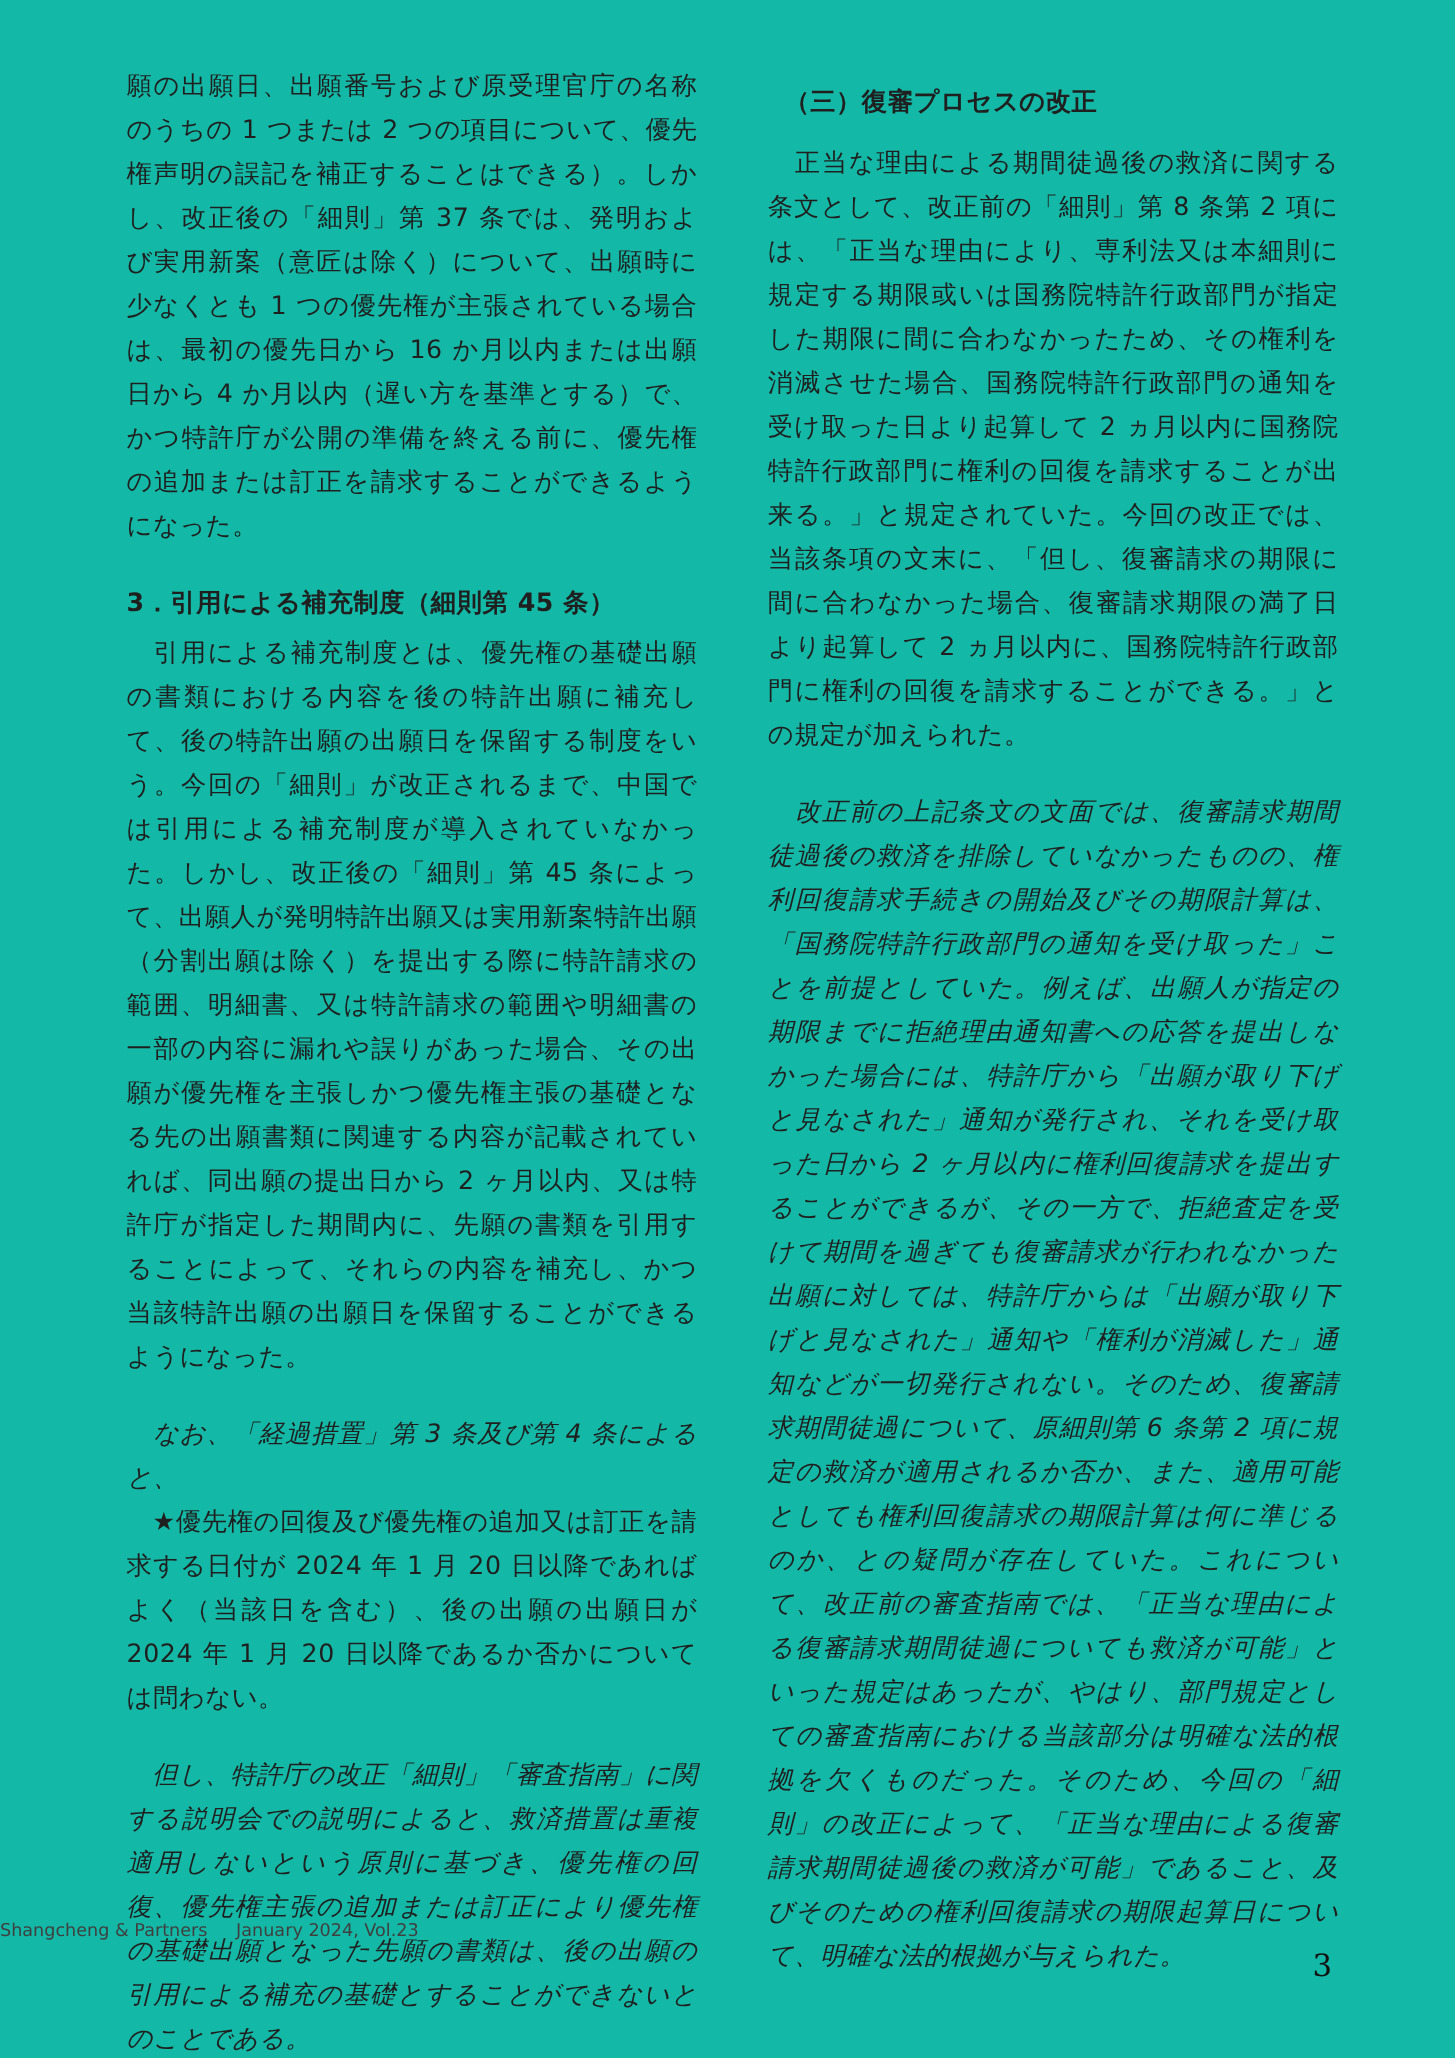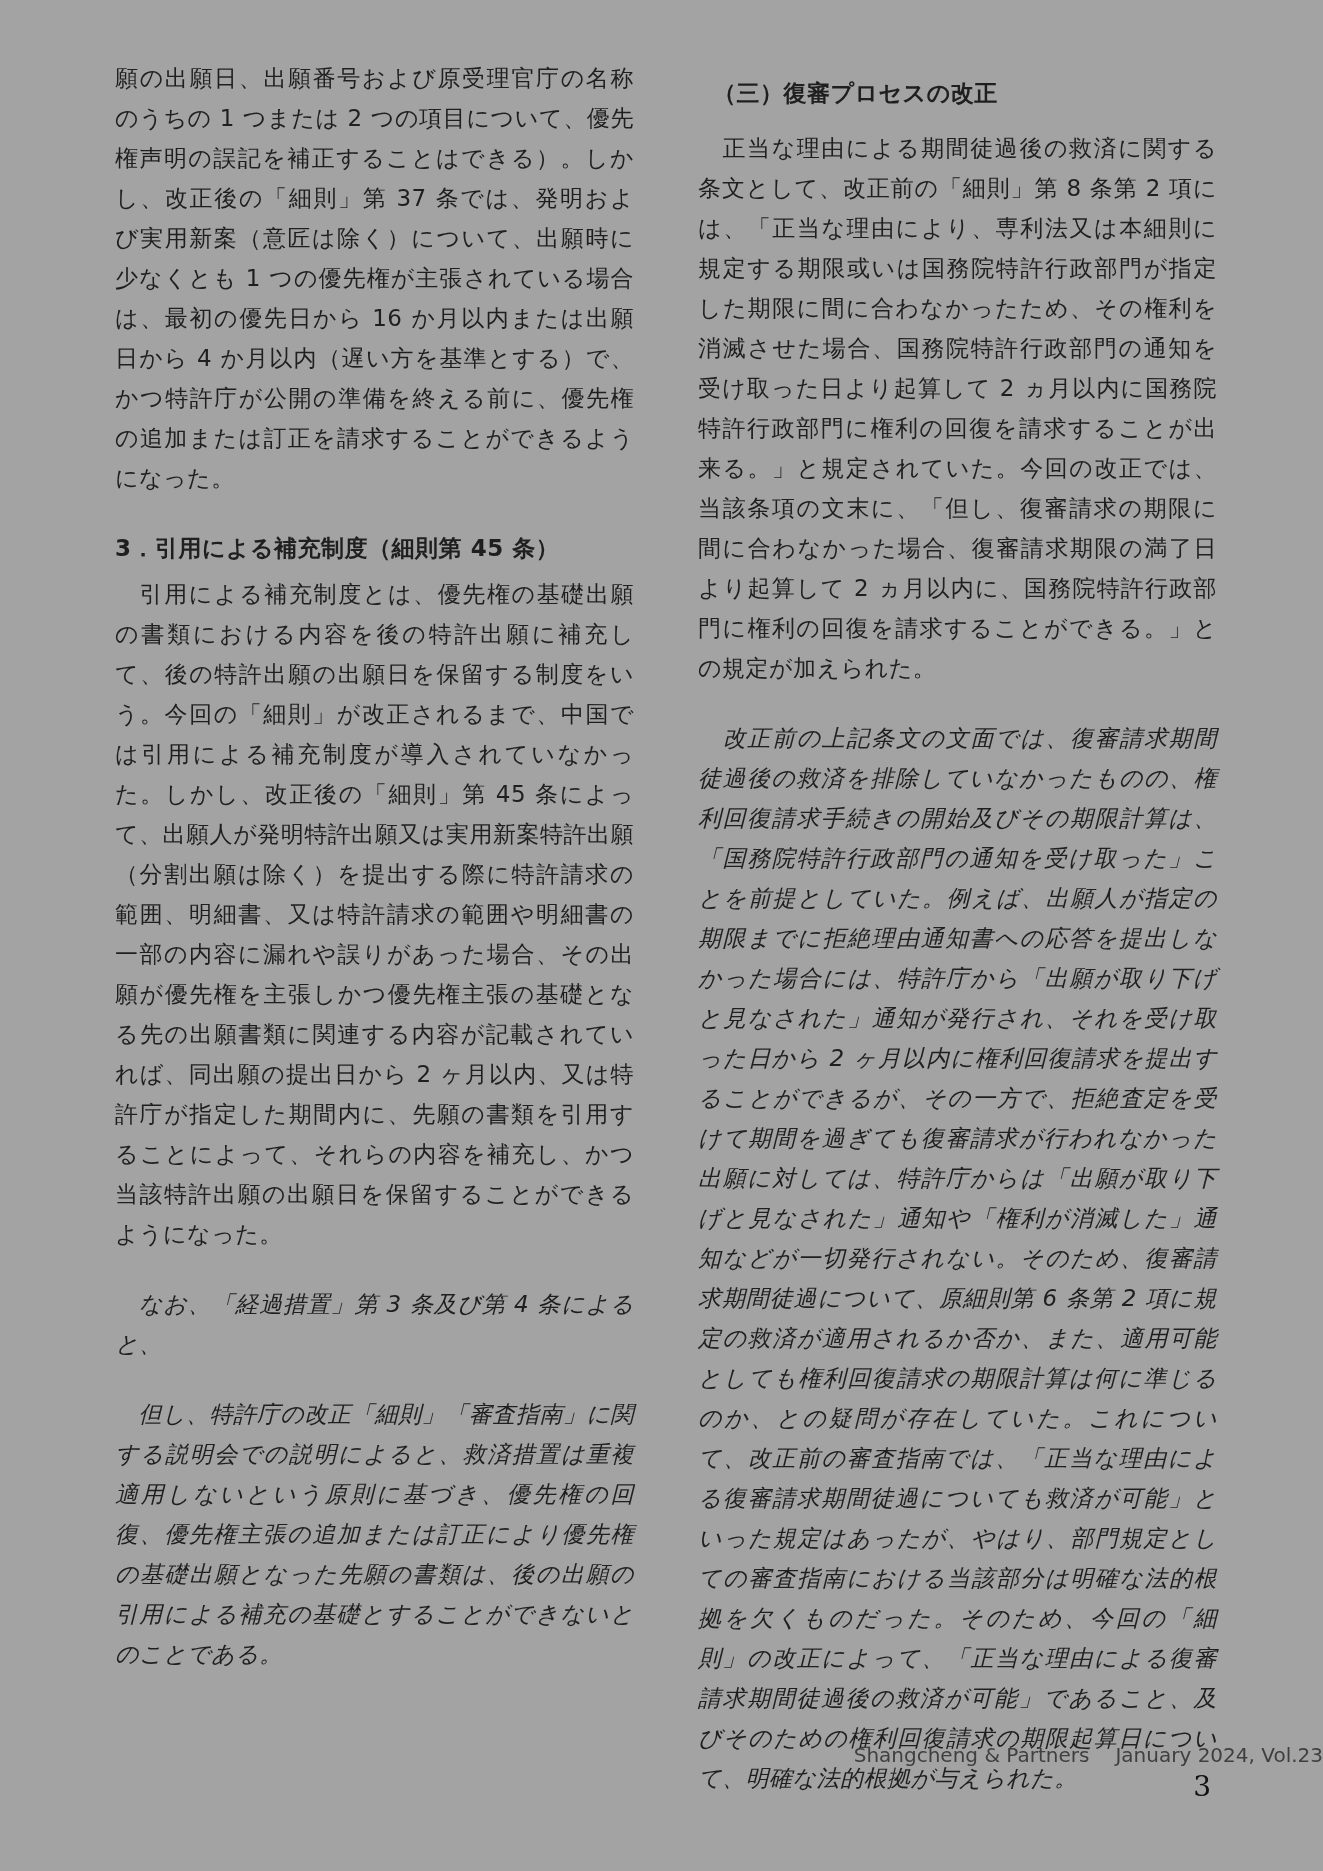--- a/index.html
+++ b/index.html
@@ -4,21 +4,21 @@
 <style>
   html, body {
     margin: 0;
     padding: 0;
     background: #ffffff;
   }
   .page {
     position: relative;
     width: 1323px;
     height: 1871px;
-    background: #a3a3a3;
+    background: #14b8a6;
     overflow: hidden;
     font-family: "DejaVu Sans", sans-serif;
     color: #1f1f1f;
     box-sizing: border-box;
   }
   .columns {
     position: absolute;
     top: 58px;
     left: 115px;
     right: 106px;
@@ -47,22 +47,22 @@
     margin: 15px;
   }
   .heading.h-left {
     margin: 30px 0 6px 0;
   }
   .footer {
     position: absolute;
     top: 1740px;
     left: 0;
     right: 0;
-    text-align: right;
-    font-size: 20px;
+    text-align: left;
+    font-size: 16px;
     color: #3f3f3f;
     line-height: 30px;
   }
   .footer .issue {
     margin-left: 26px;
   }
   .page-number {
     position: absolute;
     top: 1772px;
     right: 112px;
@@ -77,20 +77,21 @@
 
 <div class="page">
 
   <div class="columns">
 
     <div class="col">
       <p class="para">願の出願日、出願番号および原受理官庁の名称のうちの 1 つまたは 2 つの項目について、優先権声明の誤記を補正することはできる）。しかし、改正後の「細則」第 37 条では、発明および実用新案（意匠は除く）について、出願時に少なくとも 1 つの優先権が主張されている場合は、最初の優先日から 16 か月以内または出願日から 4 か月以内（遅い方を基準とする）で、かつ特許庁が公開の準備を終える前に、優先権の追加または訂正を請求することができるようになった。</p>
       <h3 class="heading h-left">3．引用による補充制度（細則第 45 条）</h3>
       <p class="para">　引用による補充制度とは、優先権の基礎出願の書類における内容を後の特許出願に補充して、後の特許出願の出願日を保留する制度をいう。今回の「細則」が改正されるまで、中国では引用による補充制度が導入されていなかった。しかし、改正後の「細則」第 45 条によって、出願人が発明特許出願又は実用新案特許出願（分割出願は除く）を提出する際に特許請求の範囲、明細書、又は特許請求の範囲や明細書の一部の内容に漏れや誤りがあった場合、その出願が優先権を主張しかつ優先権主張の基礎となる先の出願書類に関連する内容が記載されていれば、同出願の提出日から 2 ヶ月以内、又は特許庁が指定した期間内に、先願の書類を引用することによって、それらの内容を補充し、かつ当該特許出願の出願日を保留することができるようになった。</p>
       <p class="para spaced">　なお、「経過措置」第 3 条及び第 4 条によると、</p>
+      <p class="para">　★優先権の回復及び優先権の追加又は訂正を請求する日付が 2024 年 1 月 20 日以降であればよく（当該日を含む）、後の出願の出願日が 2024 年 1 月 20 日以降であるか否かについては問わない。</p>
       <p class="para spaced">　但し、特許庁の改正「細則」「審査指南」に関する説明会での説明によると、救済措置は重複適用しないという原則に基づき、優先権の回復、優先権主張の追加または訂正により優先権の基礎出願となった先願の書類は、後の出願の引用による補充の基礎とすることができないとのことである。</p>
     </div>
 
     <div class="col">
       <h3 class="heading">（三）復審プロセスの改正</h3>
       <p class="para">　正当な理由による期間徒過後の救済に関する条文として、改正前の「細則」第 8 条第 2 項には、「正当な理由により、専利法又は本細則に規定する期限或いは国務院特許行政部門が指定した期限に間に合わなかったため、その権利を消滅させた場合、国務院特許行政部門の通知を受け取った日より起算して 2 ヵ月以内に国務院特許行政部門に権利の回復を請求することが出来る。」と規定されていた。今回の改正では、当該条項の文末に、「但し、復審請求の期限に間に合わなかった場合、復審請求期限の満了日より起算して 2 ヵ月以内に、国務院特許行政部門に権利の回復を請求することができる。」との規定が加えられた。</p>
       <p class="para spaced">　改正前の上記条文の文面では、復審請求期間徒過後の救済を排除していなかったものの、権利回復請求手続きの開始及びその期限計算は、「国務院特許行政部門の通知を受け取った」ことを前提としていた。例えば、出願人が指定の期限までに拒絶理由通知書への応答を提出しなかった場合には、特許庁から「出願が取り下げと見なされた」通知が発行され、それを受け取った日から 2 ヶ月以内に権利回復請求を提出することができるが、その一方で、拒絶査定を受けて期間を過ぎても復審請求が行われなかった出願に対しては、特許庁からは「出願が取り下げと見なされた」通知や「権利が消滅した」通知などが一切発行されない。そのため、復審請求期間徒過について、原細則第 6 条第 2 項に規定の救済が適用されるか否か、また、適用可能としても権利回復請求の期限計算は何に準じるのか、との疑問が存在していた。これについて、改正前の審査指南では、「正当な理由による復審請求期間徒過についても救済が可能」といった規定はあったが、やはり、部門規定としての審査指南における当該部分は明確な法的根拠を欠くものだった。そのため、今回の「細則」の改正によって、「正当な理由による復審請求期間徒過後の救済が可能」であること、及びそのための権利回復請求の期限起算日について、明確な法的根拠が与えられた。</p>
     </div>
 
   </div>

